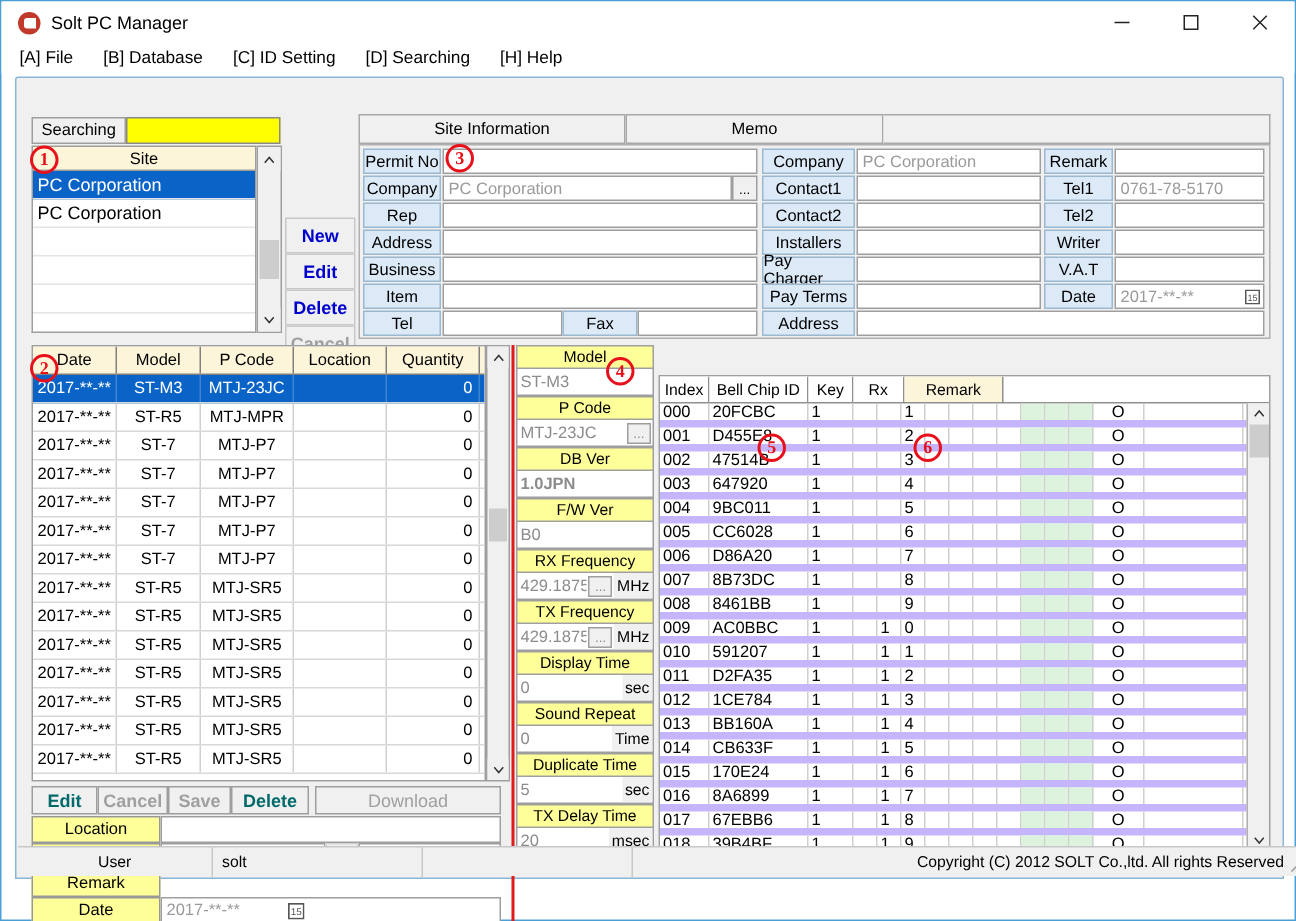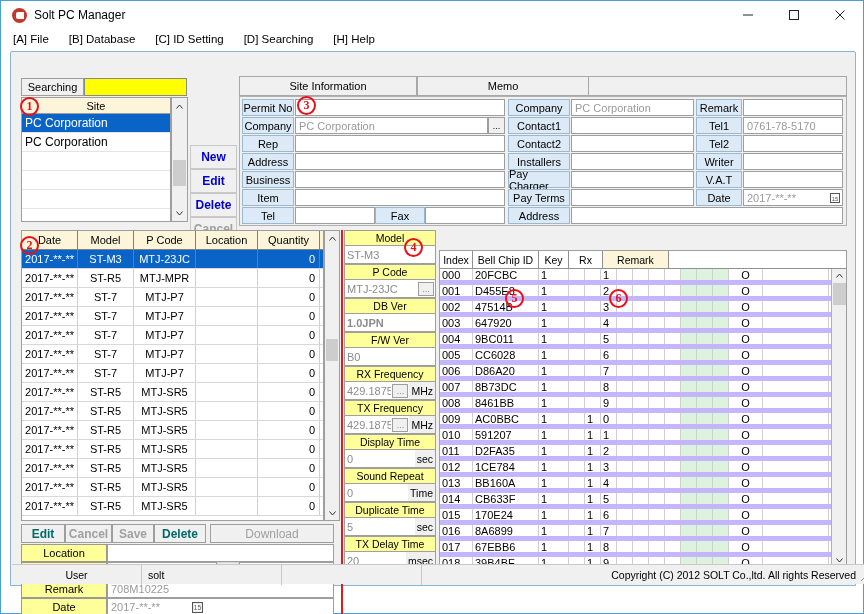--- a/index.html
+++ b/index.html
@@ -928,21 +928,20 @@
 
       <div class="bp-lbl" style="position:absolute;left:0;top:20px;width:86px;">Location</div>
       <div class="txt" style="position:absolute;left:86px;top:20px;width:227px;height:18px;padding:0;"></div>
 
       <div class="bp-lbl" style="position:absolute;left:0;top:38px;width:86px;">Quantity/Price</div>
       <div class="txt right" style="position:absolute;left:86px;top:38px;width:110px;height:18px;">0</div>
       <div style="position:absolute;left:196px;top:38px;width:22px;height:18px;display:flex;align-items:center;justify-content:center;font-size:12px;color:#4a4a4a;background:#f0f0f0;border:1px solid #d4d4d4;">/</div>
       <div class="txt right" style="position:absolute;left:218px;top:38px;width:95px;height:18px;">0</div>
 
       <div class="bp-lbl" style="position:absolute;left:0;top:56px;width:86px;">Remark</div>
-      <div class="txt ro" style="position:absolute;left:86px;top:56px;width:227px;height:18px;">708M10225</div>
 
       <div class="bp-lbl" style="position:absolute;left:0;top:74px;width:86px;">Date</div>
       <div class="txt ro" style="position:absolute;left:86px;top:74px;width:227px;height:18px;padding:0 0 0 3px;">
         <span style="width:78px;">2017-**-**</span>
         <span style="width:16px;display:flex;align-items:center;justify-content:center;">
           <svg width="11" height="11" viewBox="0 0 10 10">
               <rect x="0.5" y="0.5" width="9" height="9" fill="none" stroke="#555" stroke-width="1"></rect>
               <text x="5" y="7.5" font-size="6" text-anchor="middle" fill="#555">15</text>
             </svg>
         </span>

